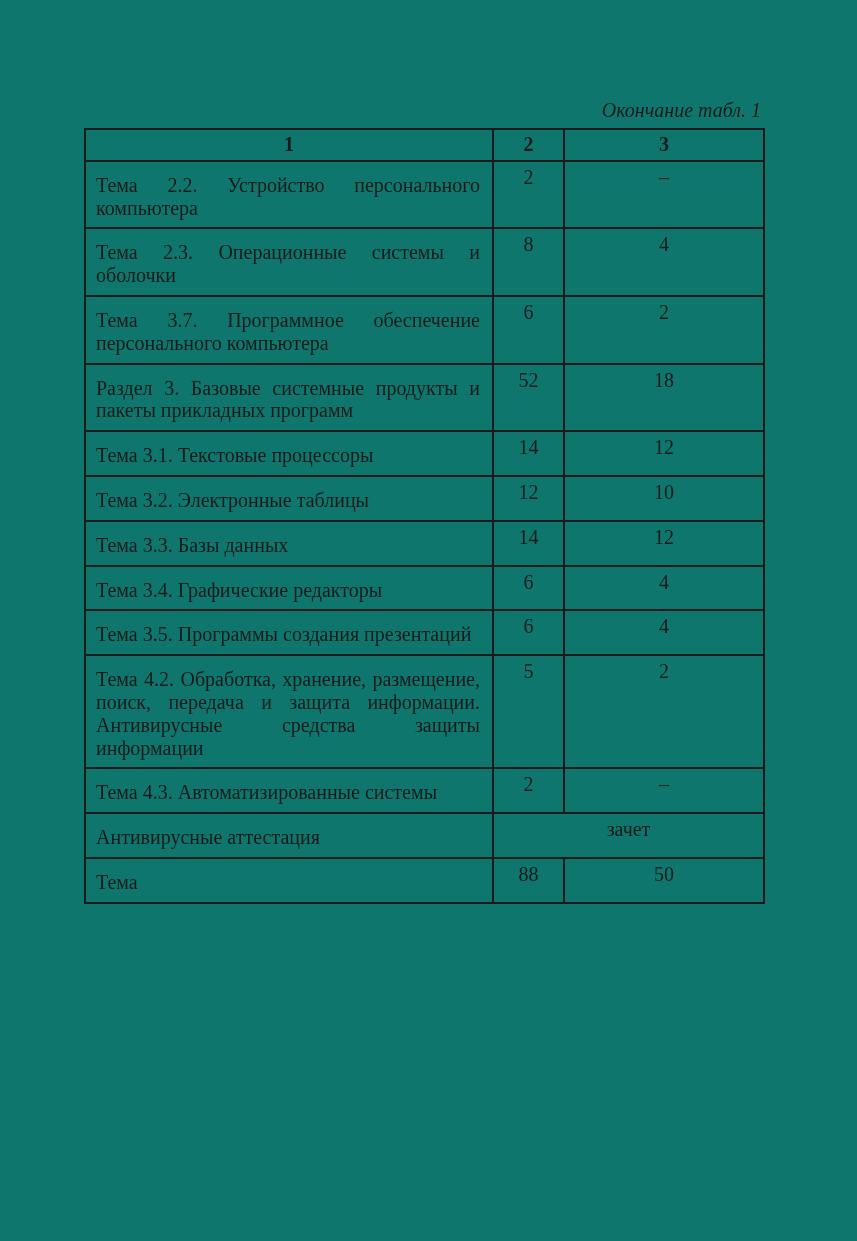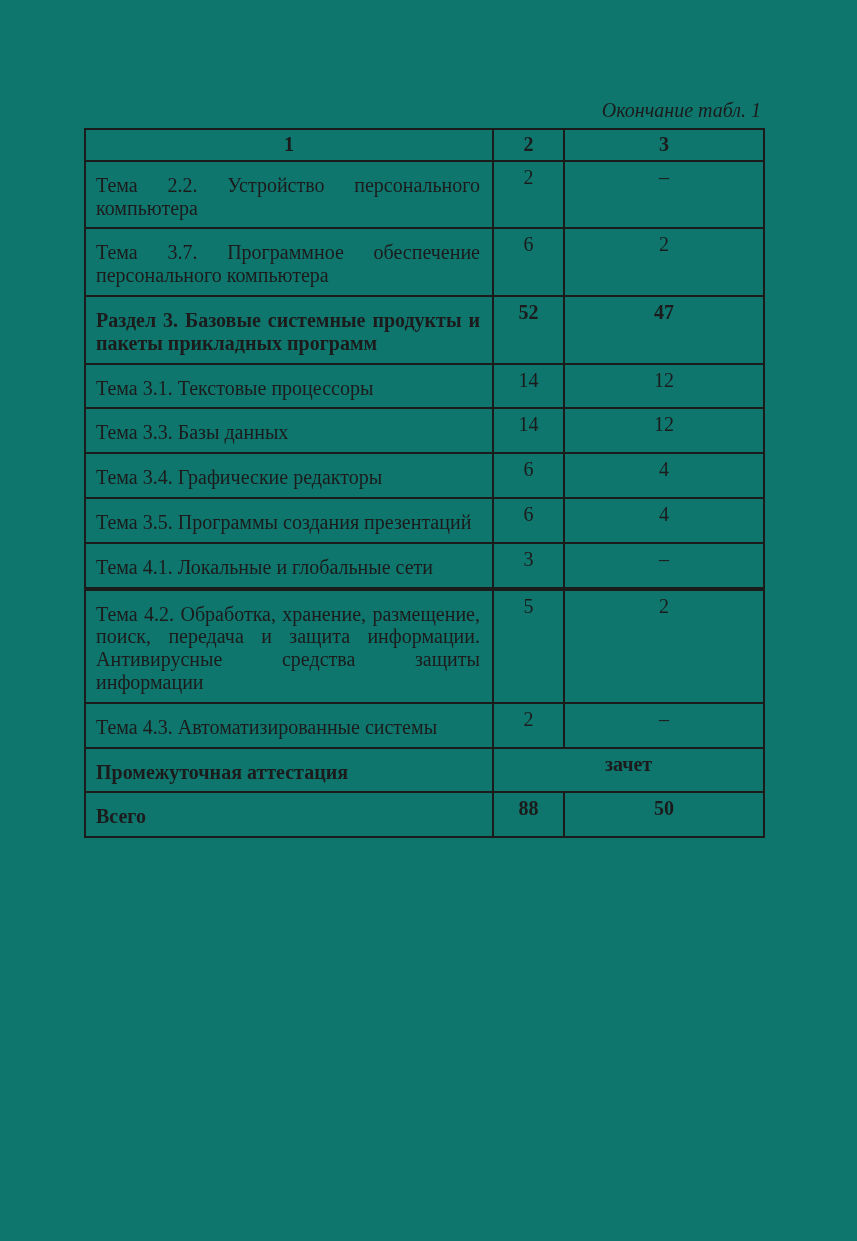--- a/index.html
+++ b/index.html
@@ -52,21 +52,21 @@
     padding: 3px 4px 4px;
   }
   td.c1 {
     text-align: justify;
     padding: 12px 12px 8px 10px;
   }
   td.num {
     text-align: center;
     padding: 4px 4px 8px;
   }
-  tr.bold td { font-weight: bold; }
+  tr.bold td { font-weight: normal; }
   td.merged  { font-weight: normal; }
   tr.thick-bottom td { border-bottom-width: 4px; }
 </style>
 </head>
 <body>
 
 <div class="page">
   <div class="content">
     <div class="caption">Окончание табл. 1</div>
 
@@ -83,69 +83,74 @@
           <th>3</th>
         </tr>
       </thead>
       <tbody>
           <tr>
             <td class="c1">Тема 2.2. Устройство персонального компьютера</td>
             <td class="num">2</td>
             <td class="num">–</td>
           </tr>
           <tr>
+            <td class="c1">Тема 2.3. Операционные системы и оболочки</td>
+            <td class="num">8</td>
+            <td class="num">4</td>
+          </tr>
+          <tr>
             <td class="c1">Тема 3.7. Программное обеспечение персонального компьютера</td>
             <td class="num">6</td>
             <td class="num">2</td>
           </tr>
           <tr class="bold">
             <td class="c1">Раздел 3. Базовые системные продукты и пакеты прикладных программ</td>
             <td class="num">52</td>
-            <td class="num">47</td>
+            <td class="num">18</td>
           </tr>
           <tr>
             <td class="c1">Тема 3.1. Текстовые процессоры</td>
             <td class="num">14</td>
             <td class="num">12</td>
+          </tr>
+          <tr>
+            <td class="c1">Тема 3.2. Электронные таблицы</td>
+            <td class="num">12</td>
+            <td class="num">10</td>
           </tr>
           <tr>
             <td class="c1">Тема 3.3. Базы данных</td>
             <td class="num">14</td>
             <td class="num">12</td>
           </tr>
           <tr>
             <td class="c1">Тема 3.4. Графические редакторы</td>
             <td class="num">6</td>
             <td class="num">4</td>
           </tr>
           <tr>
             <td class="c1">Тема 3.5. Программы создания презентаций</td>
             <td class="num">6</td>
             <td class="num">4</td>
           </tr>
-          <tr class="thick-bottom">
-            <td class="c1">Тема 4.1. Локальные и глобальные сети</td>
-            <td class="num">3</td>
-            <td class="num">–</td>
-          </tr>
           <tr>
             <td class="c1">Тема 4.2. Обработка, хранение, размещение, поиск, передача и защита информации. Антивирусные средства защиты информации</td>
             <td class="num">5</td>
             <td class="num">2</td>
           </tr>
           <tr>
             <td class="c1">Тема 4.3. Автоматизированные системы</td>
             <td class="num">2</td>
             <td class="num">–</td>
           </tr>
           <tr class="bold">
-            <td class="c1">Промежуточная аттестация</td>
+            <td class="c1">Антивирусные аттестация</td>
             <td colspan="2" class="num merged">зачет</td>
           </tr>
           <tr class="bold">
-            <td class="c1">Всего</td>
+            <td class="c1">Тема</td>
             <td class="num">88</td>
             <td class="num">50</td>
           </tr>
         </tbody>
     </table>
   </div>
 </div>
 
 </body></html>

